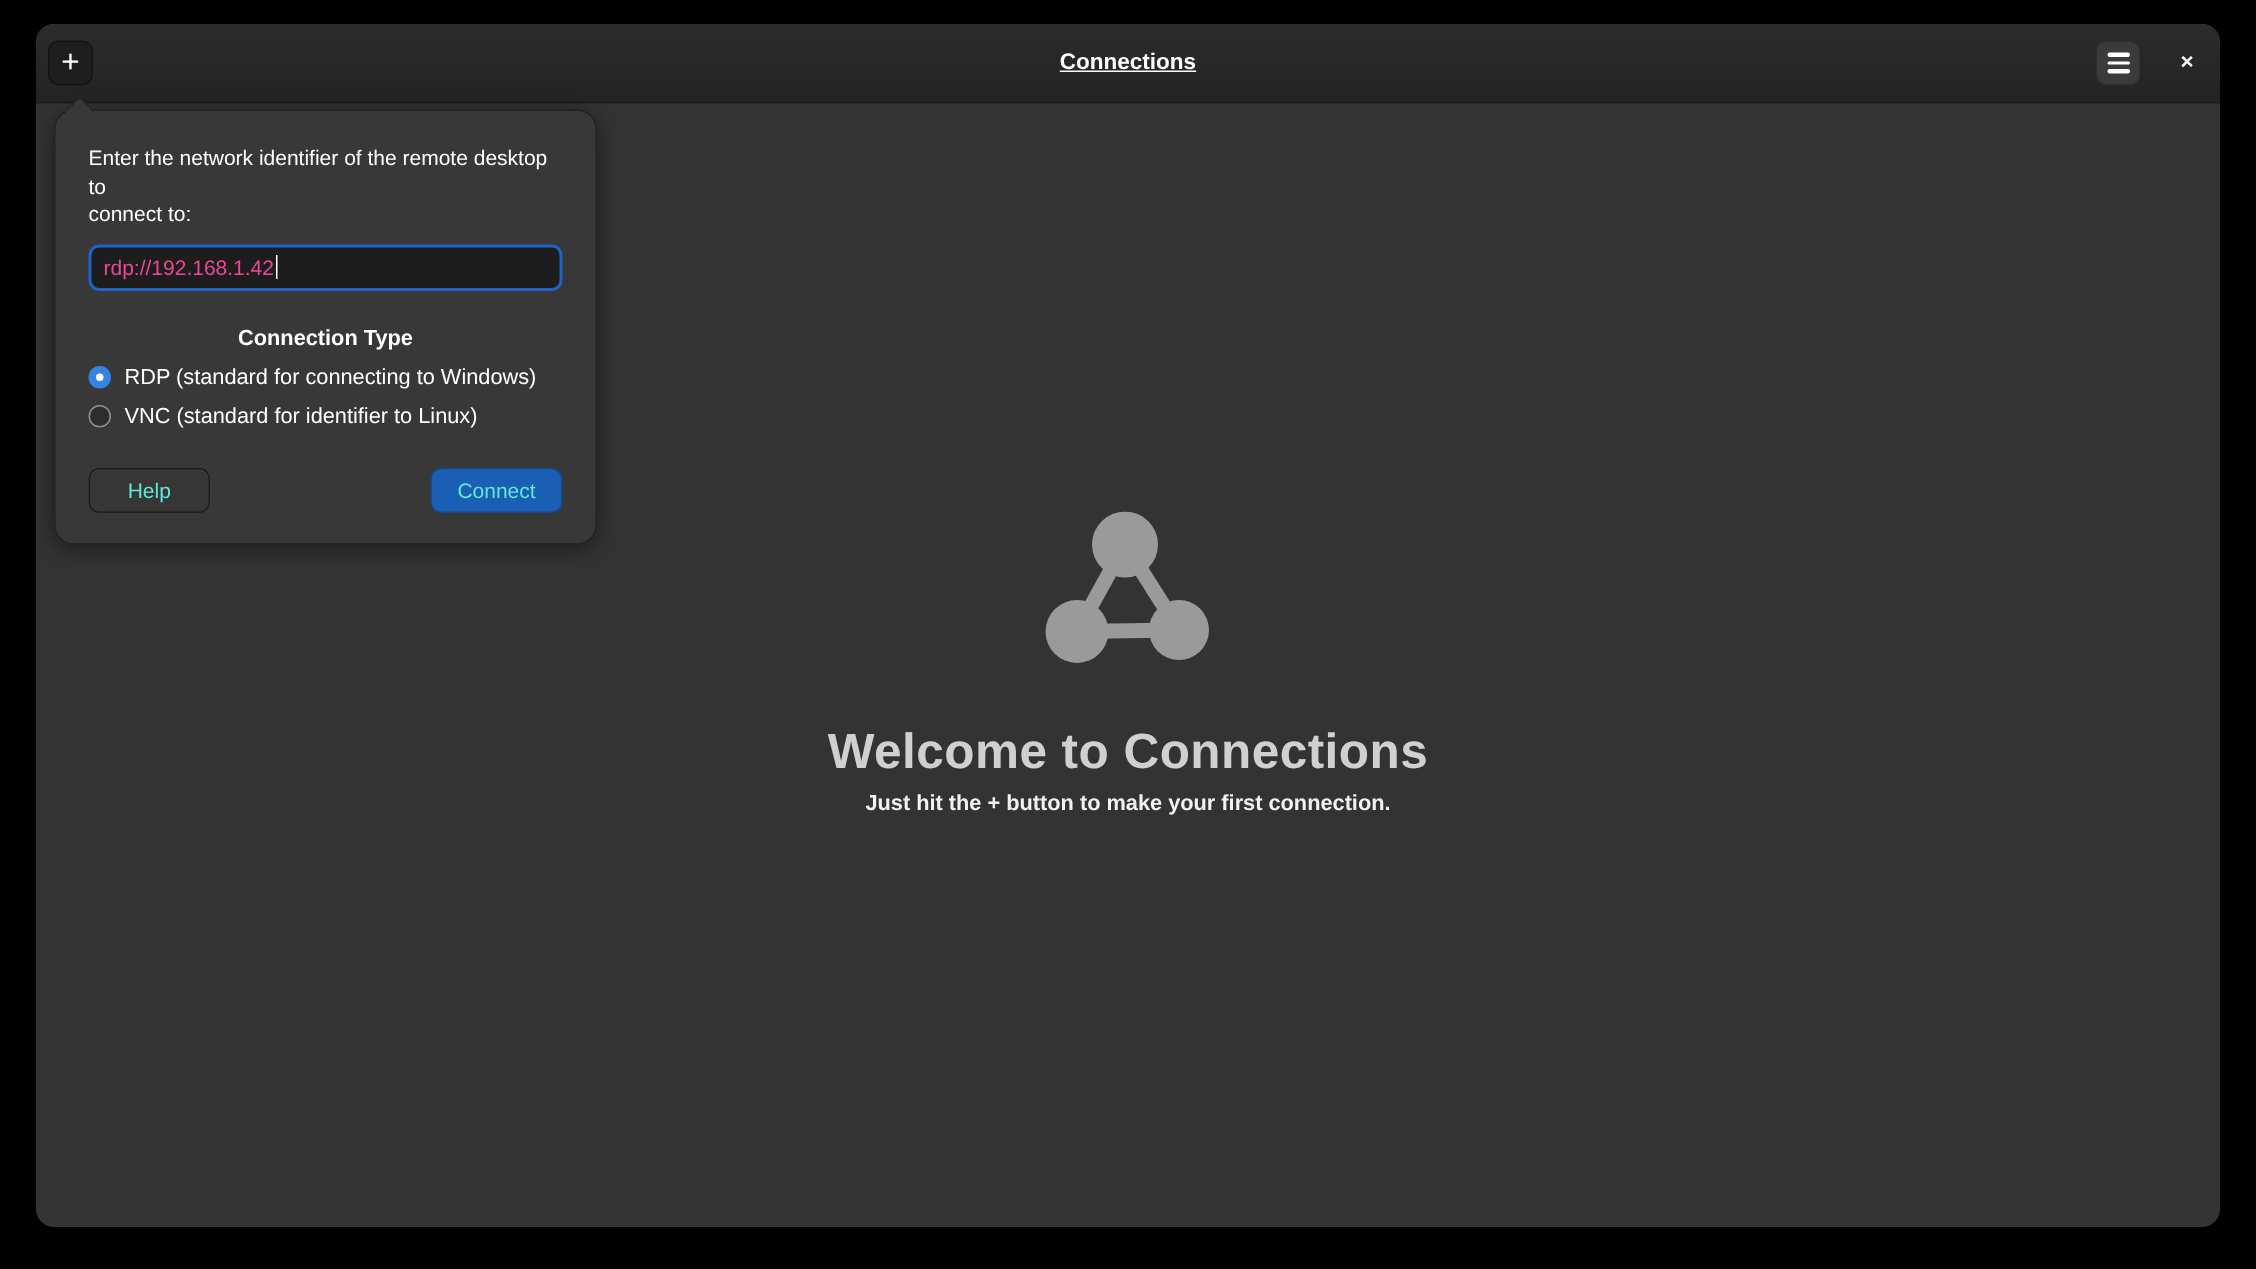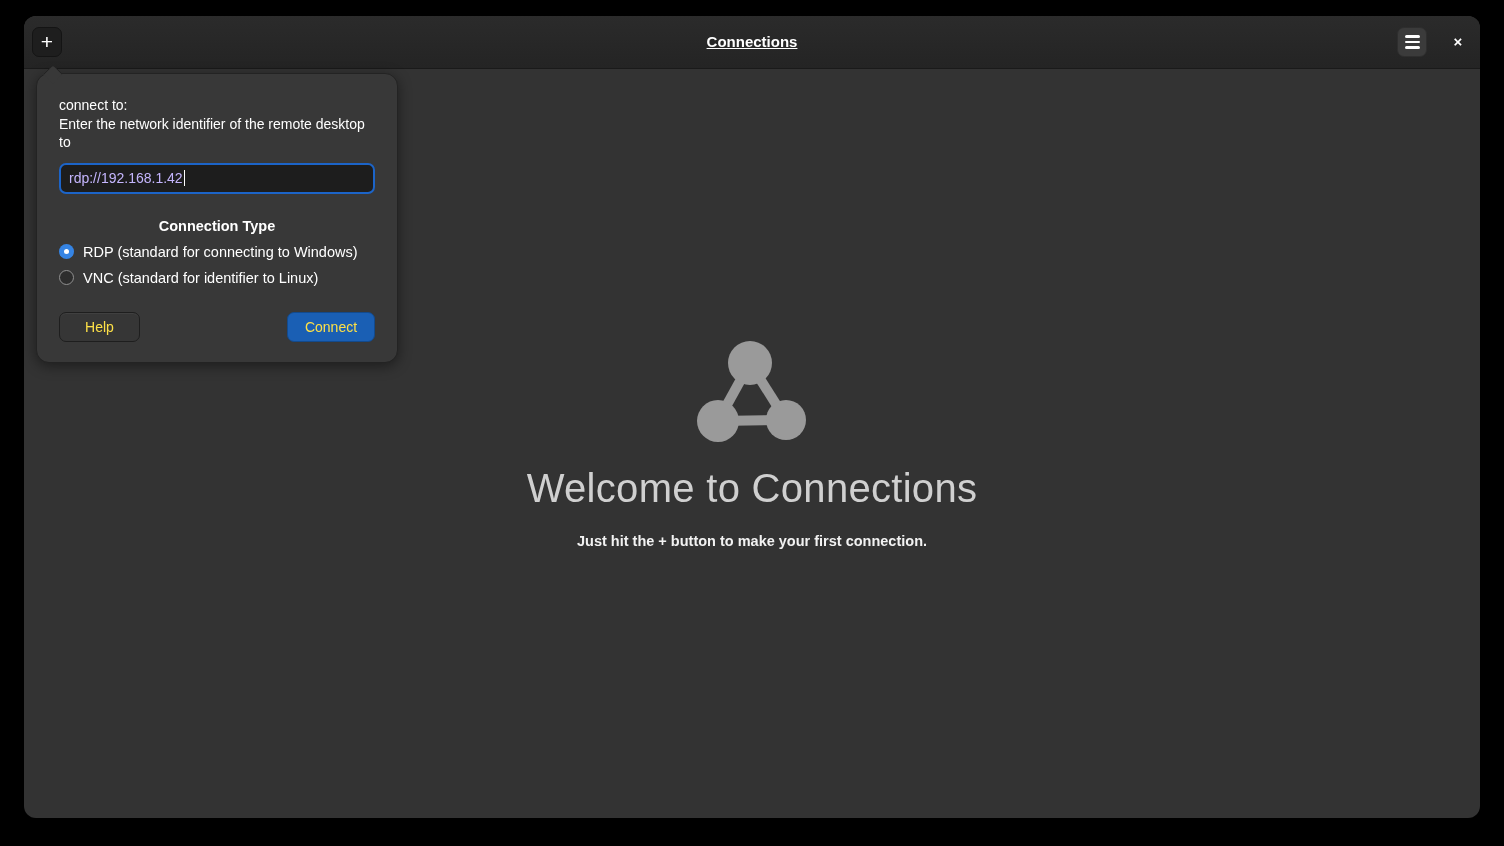--- a/index.html
+++ b/index.html
@@ -44,48 +44,48 @@
   }
   .popover-arrow{
     position:absolute;top:-7.5px;left:9px;width:13px;height:13px;background:#383838;
     border-left:1px solid #232323;border-top:1px solid #232323;
     transform:rotate(45deg);border-top-left-radius:3px;
   }
   .prompt{color:#ffffff;font-size:14px;line-height:1.33;}
   .addr-input{
     margin-top:11px;height:27px;background:#1d1d1d;
     border:2px solid #1c64c8;border-radius:7px;
-    display:flex;align-items:center;padding:0 8px;color:#c4b5fd;font-size:14px;
+    display:flex;align-items:center;padding:0 8px;color:#ec4899;font-size:14px;
   }
   .caret{display:inline-block;width:1.5px;height:16px;background:#fff;margin-left:1px;}
   .section-title{margin-top:24px;font-weight:bold;font-size:14.5px;color:#ffffff;text-align:center;}
   .radio-row{display:flex;align-items:flex-start;margin-top:10px;gap:9px;}
   .radio{width:15px;height:15px;border-radius:50%;box-sizing:border-box;flex:none;position:relative;}
   .radio.on{background:#3584e4;}
   .radio.on::after{
     content:"";position:absolute;left:5px;top:5px;width:5px;height:5px;border-radius:50%;background:#fff;
   }
   .radio.off{background:#2d2d2d;border:1.5px solid #909090;}
   .radio-label{color:#ffffff;font-size:14.5px;}
   .btn-row{display:flex;justify-content:space-between;margin-top:26px;}
   .btn{
-    height:30px;border-radius:7px;font-size:14px;color:#fde047;box-sizing:border-box;
+    height:30px;border-radius:7px;font-size:14px;color:#5eead4;box-sizing:border-box;
     display:flex;align-items:center;justify-content:center;cursor:default;
   }
   .help-btn{width:81px;background:#363636;border:1px solid #1e1e1e;box-shadow:inset 0 1px 0 rgba(255,255,255,.05);}
   .connect-btn{width:88px;background:#1a5fb4;border:1px solid #134a8c;}
   
   .empty{
     position:absolute;left:0;right:0;top:325px;
     display:flex;flex-direction:column;align-items:center;
   }
   .welcome-title{
-    margin-top:19px;font-size:40px;font-weight:400;color:#d0d0d0;line-height:1.2;letter-spacing:.3px;
+    margin-top:36px;font-size:33px;font-weight:700;color:#d0d0d0;line-height:1.2;letter-spacing:.3px;
   }
-  .welcome-sub{margin-top:21px;font-size:14.5px;font-weight:600;color:#f2f2f2;}
+  .welcome-sub{margin-top:7px;font-size:14.5px;font-weight:600;color:#f2f2f2;}
   .welcome-sub .plus{font-weight:800;}
 </style>
 </head>
 <body>
 
 <div class="window">
 
   <div class="headerbar">
     <div class="title">Connections</div>
     <div class="hbtn add-btn">
@@ -97,22 +97,22 @@
       <span class="bar"></span>
     </div>
     <div class="hbtn close-btn">
       <span>×</span>
     </div>
   </div>
 
   <div class="popover">
     <div class="popover-arrow"></div>
     <div class="prompt">
+      <div>Enter the network identifier of the remote desktop to</div>
       <div>connect to:</div>
-      <div>Enter the network identifier of the remote desktop to</div>
     </div>
     <div class="addr-input">
       <span>rdp://192.168.1.42</span>
       <span class="caret"></span>
     </div>
     <div class="section-title">Connection Type</div>
     <div class="radio-row">
       <span class="radio on"></span>
       <span class="radio-label">RDP (standard for connecting to Windows)</span>
     </div>

